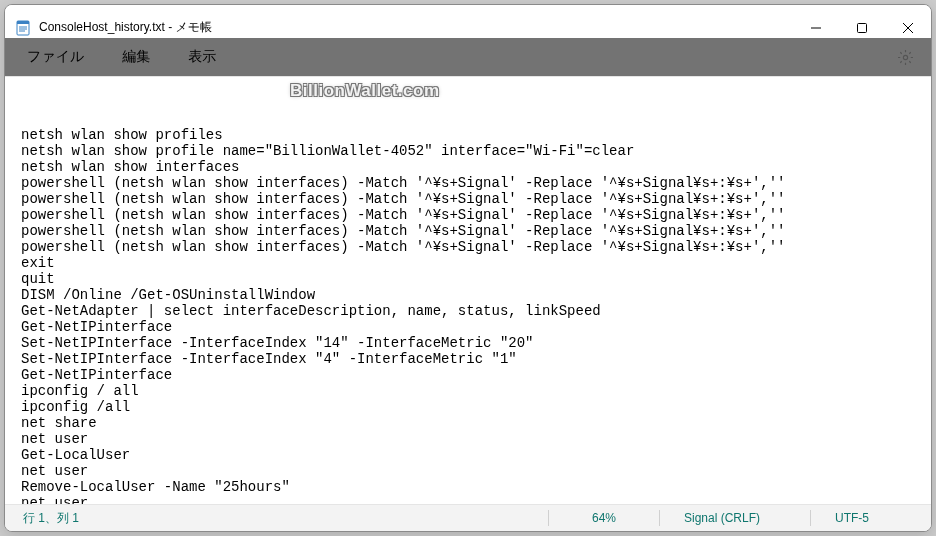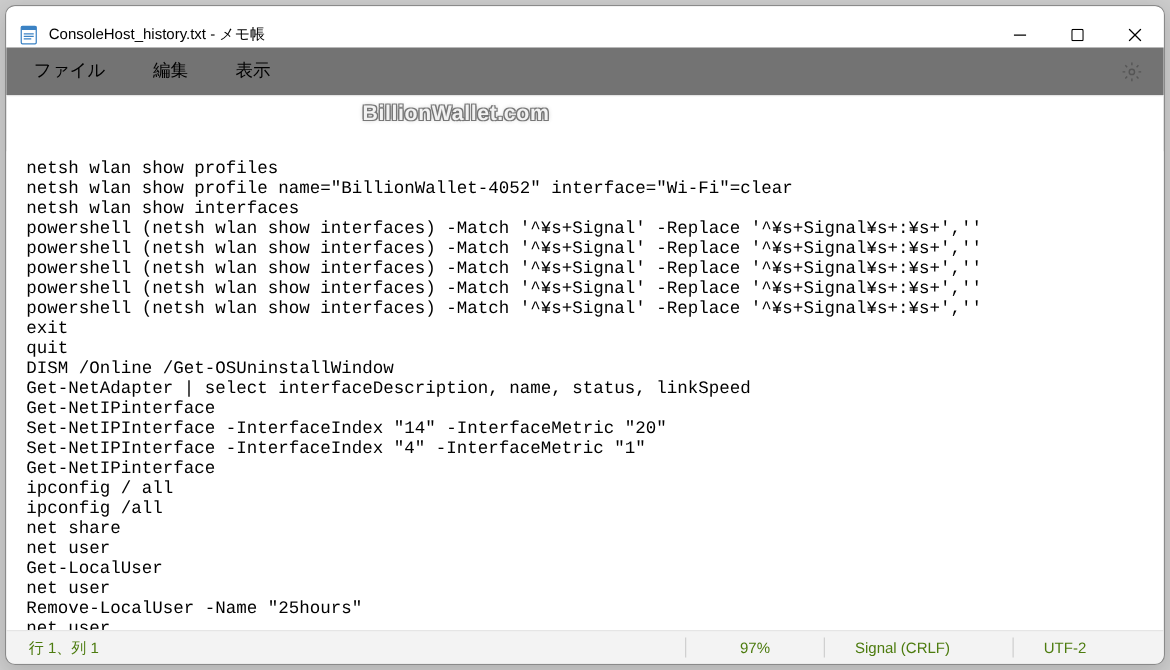--- a/index.html
+++ b/index.html
@@ -107,21 +107,21 @@
     font-family: Arial, sans-serif;
     margin-left: 14px;
   }
   .statusbar {
     height: 27px;
     background: #f3f3f3;
     border-top: 1px solid #e5e5e5;
     display: flex;
     align-items: center;
     font-size: 12px;
-    color: #4d7c0f;
+    color: #0f766e;
     flex-shrink: 0;
   }
   .status-cell {
     padding: 0 14px;
     height: 100%;
     display: flex;
     align-items: center;
   }
   .status-sep {
     width: 1px;
@@ -209,20 +209,20 @@
 net user
 Remove-LocalUser -Name "25hours"
 net user
 history</textarea>
     <div class="watermark">BillionWallet.com</div>
   </div>
 
   <div class="statusbar">
     <span class="status-cell status-cursor">行 1、列 1</span>
     <span class="status-sep"></span>
-    <span class="status-cell status-zoom">97%</span>
+    <span class="status-cell status-zoom">64%</span>
     <span class="status-sep"></span>
     <span class="status-cell status-eol">Signal (CRLF)</span>
     <span class="status-sep"></span>
-    <span class="status-cell status-enc">UTF-2</span>
+    <span class="status-cell status-enc">UTF-5</span>
   </div>
 
 </div>
 
 </body></html>

